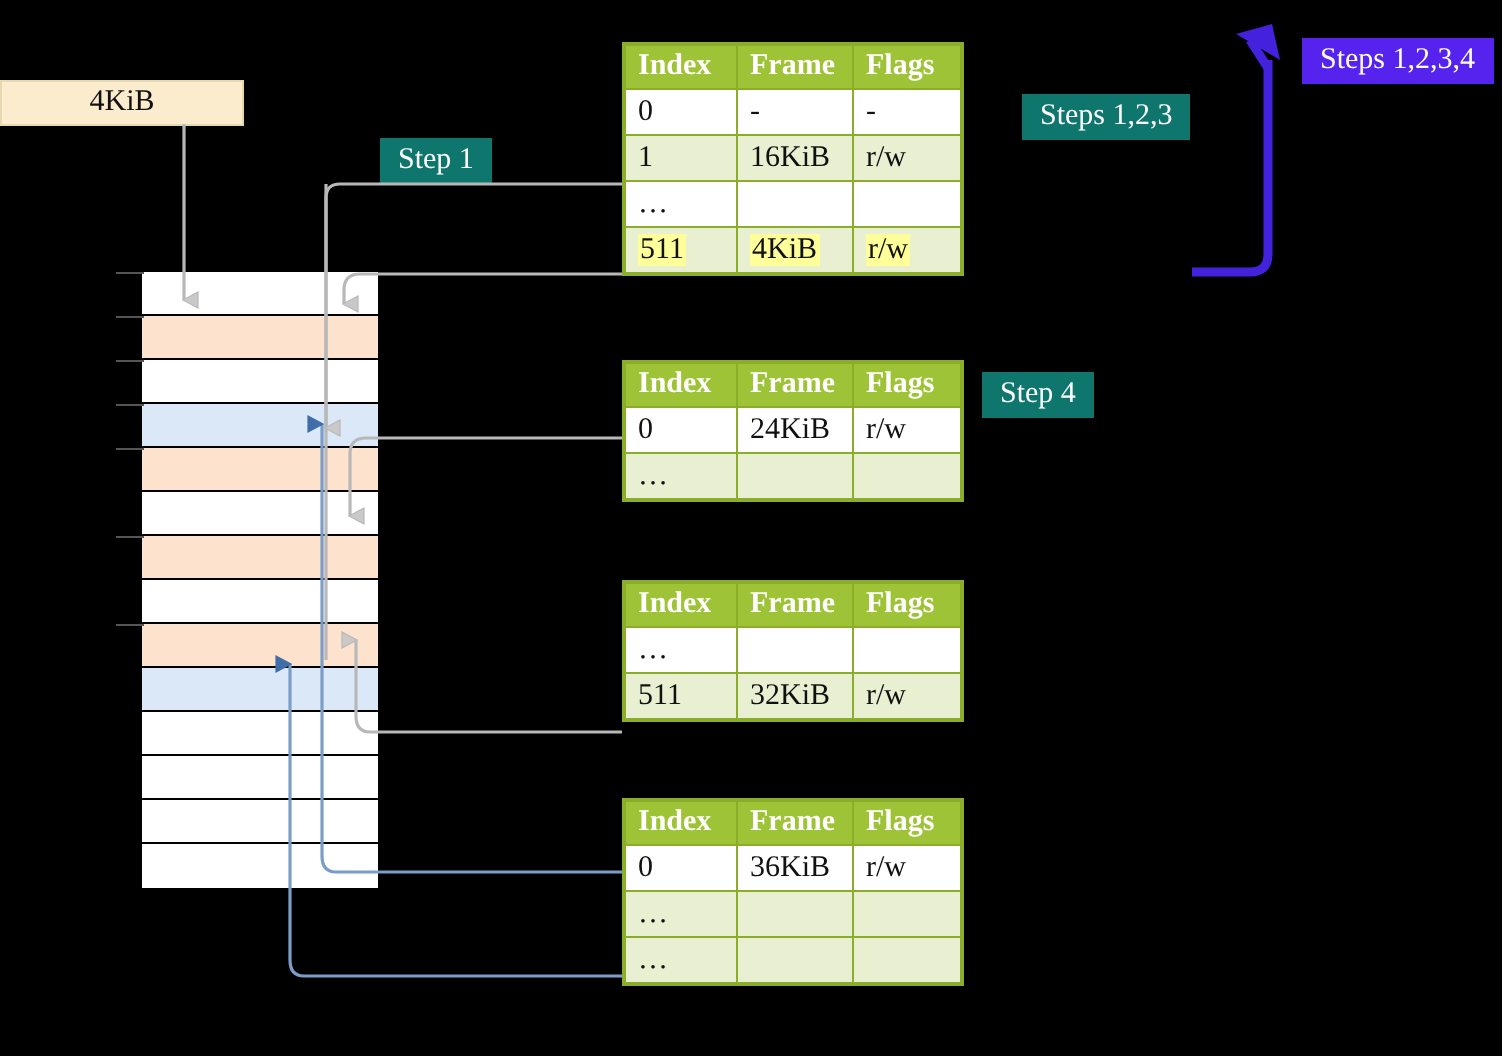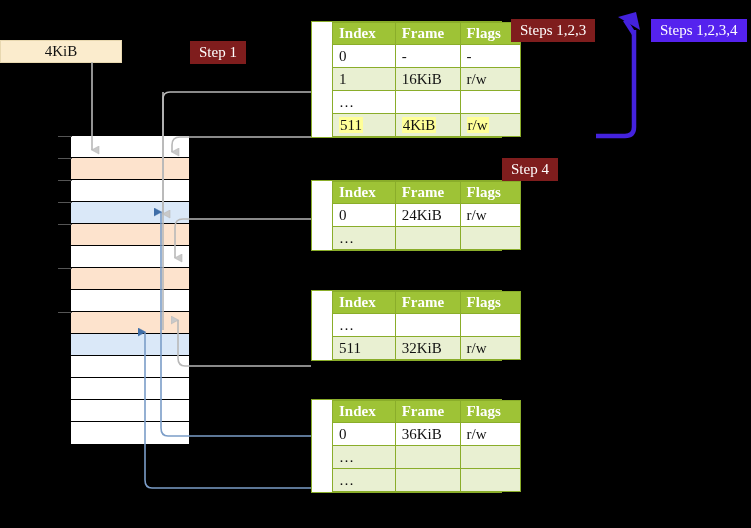--- a/index.html
+++ b/index.html
@@ -3,32 +3,32 @@
 <meta charset="utf-8">
 <style>
   html,body{margin:0;padding:0;background:#000;}
   body{width:751px;height:528px;position:relative;overflow:hidden;
        font-family:"Liberation Serif", serif;}
   .stage{position:absolute;left:0;top:0;width:751px;height:528px;}
 
   
   .badge{position:absolute;color:#ffffff;font-family:"Liberation Serif",serif;
          font-size:15px;line-height:18px;padding:2px 9px 3px 9px;white-space:nowrap;}
-  .badge.red{background:#7f1d1d;}
+  .badge.red{background:#0f766e;margin-top:28px;}
   .badge.violet{background:#5522ee;}
 
   
   .kib-box{position:absolute;background:#fbeccd;border:1px solid #e8d8b0;
            color:#111;font-family:"Liberation Serif",serif;font-size:15px;
            display:flex;align-items:center;justify-content:center;}
 
   
   .ptable{position:absolute;border:1px solid #8aad2a;border-collapse:collapse;
           background:#ffffff;}
-  .ptable table{border-collapse:collapse;width:100%;margin-left:20px;}
+  .ptable table{border-collapse:collapse;width:100%;}
   .ptable th{background:#9ec336;color:#ffffff;font-weight:bold;
              font-family:"Liberation Serif",serif;font-size:15px;
              text-align:left;padding:2px 6px;border:1px solid #8aad2a;
              height:22px;box-sizing:border-box;}
   .ptable td{font-family:"Liberation Serif",serif;font-size:15px;color:#111;
              text-align:left;padding:2px 6px;border:1px solid #8aad2a;
              height:23px;box-sizing:border-box;background:#ffffff;}
   .ptable tr.alt td{background:#e9f0d2;}
   .ptable col.c1{width:56px;}
   .ptable col.c2{width:58px;}
@@ -210,21 +210,21 @@
             </tr>
           </tbody>
         </table>
       </div>
     </div>
 
   <div id="badges-root">
       <div class="badge red" style="left: 190px; top: 41px;">Step 1</div>
       <div class="badge red" style="left: 511px; top: 19px;">Steps 1,2,3</div>
       <div class="badge violet" style="left: 651px; top: 19px; font-family: Liberation Serif, serif;">Steps 1,2,3,4</div>
-      <div class="badge red" style="left: 502px; top: 158px;">Step 4</div>
+      <div class="badge red" style="left: 491px; top: 158px;">Step 4</div>
     </div>
 
   <svg class="ov" viewBox="0 0 751 528" width="751" height="528">
     <defs>
       <marker id="ahGrayDown" markerWidth="9" markerHeight="9" refX="4.5" refY="7.5" orient="auto" markerUnits="userSpaceOnUse">
         <path d="M0.5,0.5 L8.5,0.5 L4.5,8 Z" fill="#c9c9c9" stroke="#b8b8b8" stroke-width="0.6"></path>
       </marker>
       <marker id="ahGrayUp" markerWidth="9" markerHeight="9" refX="4.5" refY="7.5" orient="auto" markerUnits="userSpaceOnUse">
         <path d="M0.5,0.5 L8.5,0.5 L4.5,8 Z" fill="#c9c9c9" stroke="#b8b8b8" stroke-width="0.6"></path>
       </marker>

